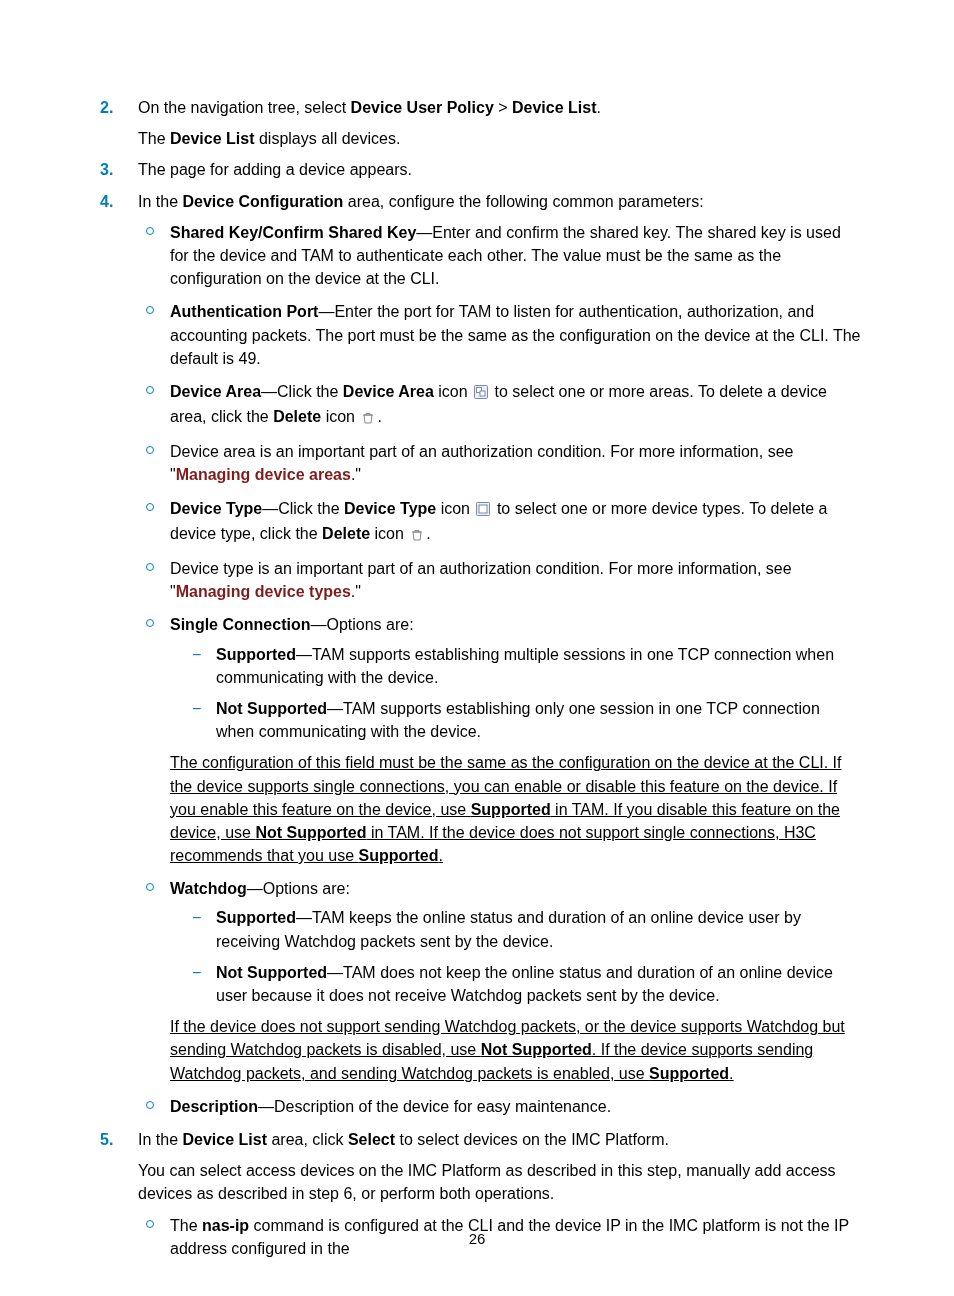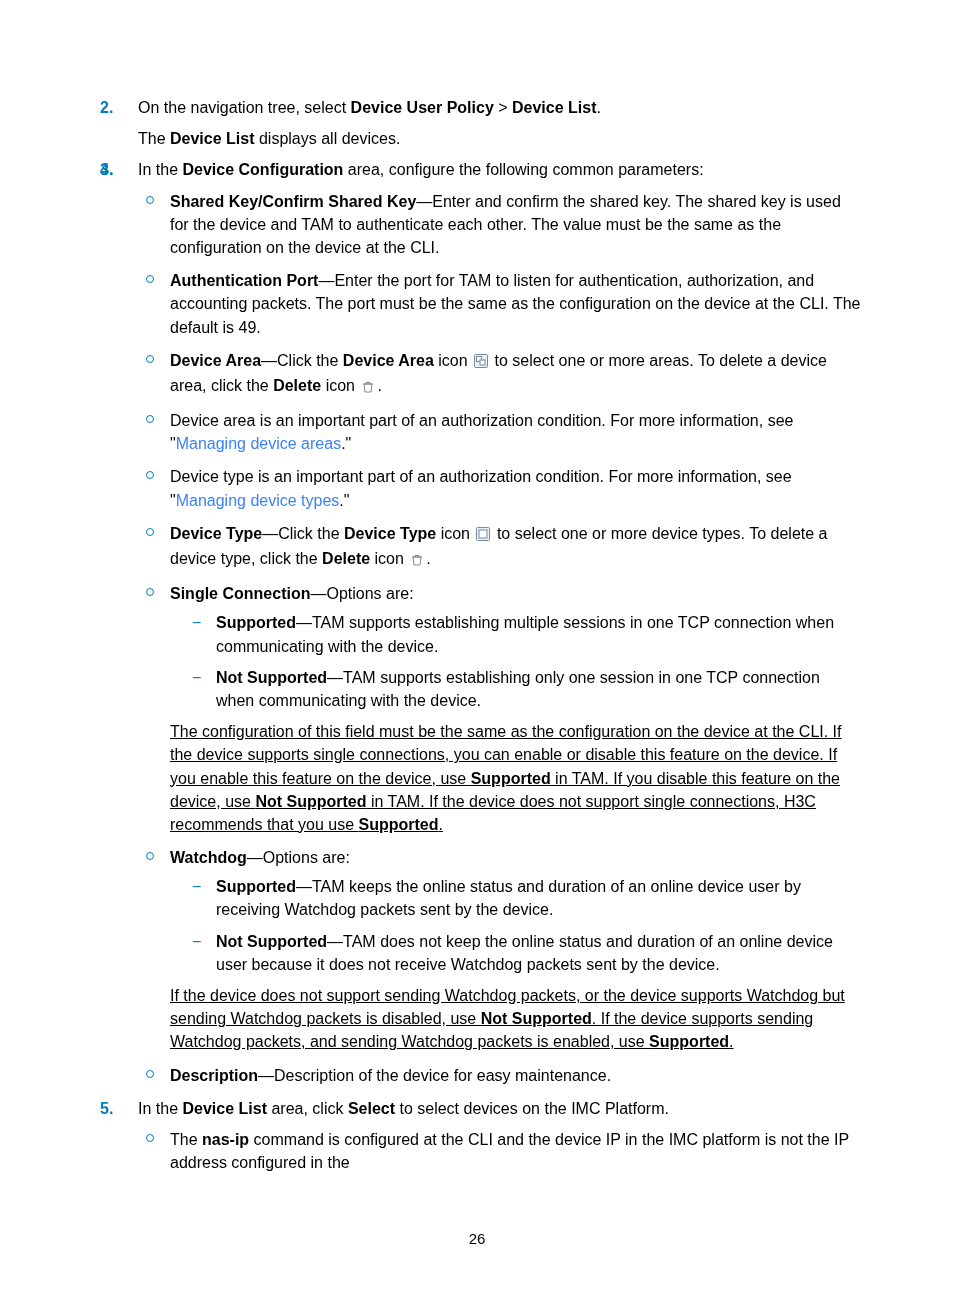--- a/index.html
+++ b/index.html
@@ -71,22 +71,23 @@
     margin-bottom: 8px;
   }
   .dashes > li > .dash {
     position: absolute;
     left: 0;
     top: 0;
     color: #007dba;
   }
   b { font-weight: 700; }
   a.link {
-    color: #3b82f6;
+    color: #7f1d1d;
     text-decoration: none;
+    font-weight: bold;
   }
   .icon-inline {
     display: inline-block;
     vertical-align: -2px;
     margin: 0 2px;
   }
   .page-num {
     position: absolute;
     bottom: 46px;
     left: 0;
@@ -114,20 +115,21 @@
         </p>
         <p>
           <span>The </span><b>Device List</b><span> displays all devices.</span>
         </p>
       </div>
     </li>
 
     <li>
       <span class="num">3.</span>
       <div class="step-body">
+        <p>The page for adding a device appears.</p>
       </div>
     </li>
 
     <li>
       <span class="num">4.</span>
       <div class="step-body">
         <p>
           <span>In the </span><b>Device Configuration</b><span> area, configure the following common parameters:</span>
         </p>
 
@@ -162,39 +164,39 @@
             </span><span>.</span>
           </li>
 
           <li>
             <span class="circ"></span>
             <span>Device area is an important part of an authorization condition. For more information, see "</span><a class="link">Managing device areas</a><span>."</span>
           </li>
 
           <li>
             <span class="circ"></span>
-            <span>Device type is an important part of an authorization condition. For more information, see "</span><a class="link">Managing device types</a><span>."</span>
-          </li>
-
-          <li>
-            <span class="circ"></span>
             <b>Device Type</b><span>—Click the </span><b>Device Type</b><span> icon </span>
             <span class="icon-inline">
               <svg width="14" height="14" viewBox="0 0 14 14">
                   <rect x="0.5" y="0.5" width="13" height="13" rx="1" fill="#e8eef5" stroke="#7a8aa0"></rect>
                   <rect x="3" y="3" width="8" height="8" fill="#fff" stroke="#7a8aa0"></rect>
                 </svg>
             </span>
             <span> to select one or more device types. To delete a device type, click the </span><b>Delete</b><span> icon </span>
             <span class="icon-inline">
               <svg width="14" height="12" viewBox="0 0 14 12">
                   <path d="M3 3h8l-1 8H4z" fill="none" stroke="#888"></path>
                   <path d="M2 3h10M5 3V1.5h4V3" fill="none" stroke="#888"></path>
                 </svg>
             </span><span>.</span>
+          </li>
+
+          <li>
+            <span class="circ"></span>
+            <span>Device type is an important part of an authorization condition. For more information, see "</span><a class="link">Managing device types</a><span>."</span>
           </li>
 
           <li>
             <span class="circ"></span>
             <b>Single Connection</b><span>—Options are:</span>
             <ul class="dashes">
               <li><span class="dash">−</span><b>Supported</b><span>—TAM supports establishing multiple sessions in one TCP connection when communicating with the device.</span></li>
               <li><span class="dash">−</span><b>Not Supported</b><span>—TAM supports establishing only one session in one TCP connection when communicating with the device.</span></li>
             </ul>
             <p class="after-para">
@@ -222,20 +224,21 @@
         </ul>
       </div>
     </li>
 
     <li>
       <span class="num">5.</span>
       <div class="step-body">
         <p>
           <span>In the </span><b>Device List</b><span> area, click </span><b>Select</b><span> to select devices on the IMC Platform.</span>
         </p>
+        <p>You can select access devices on the IMC Platform as described in this step, manually add access devices as described in step 6, or perform both operations.</p>
         <ul class="bullets">
           <li>
             <span class="circ"></span>
             <span>The </span><b>nas-ip</b><span> command is configured at the CLI and the device IP in the IMC platform is not the IP address configured in the </span>
           </li>
         </ul>
       </div>
     </li>
 
   </ol>

